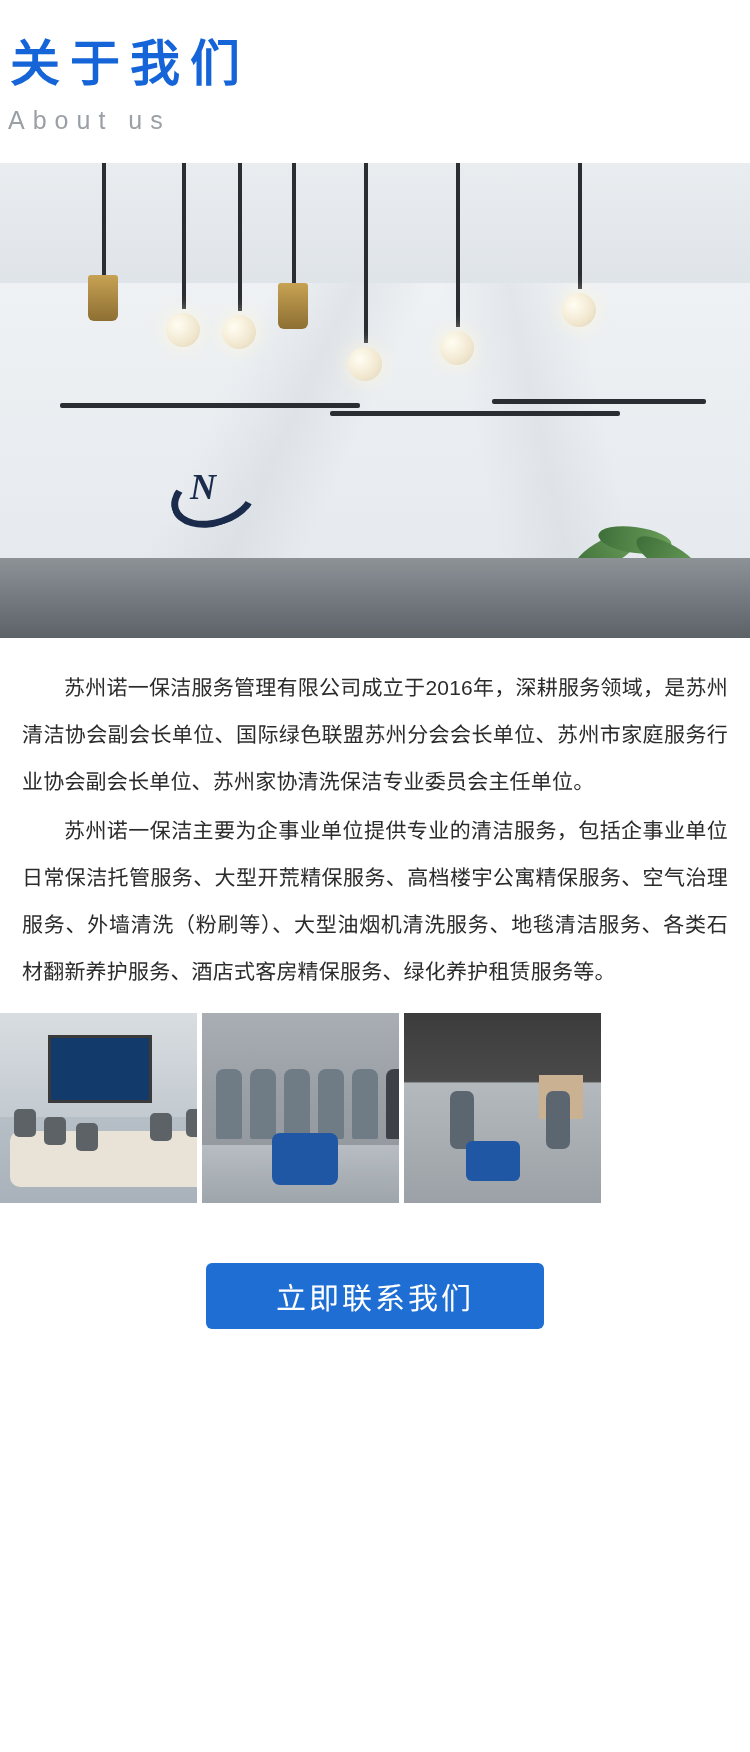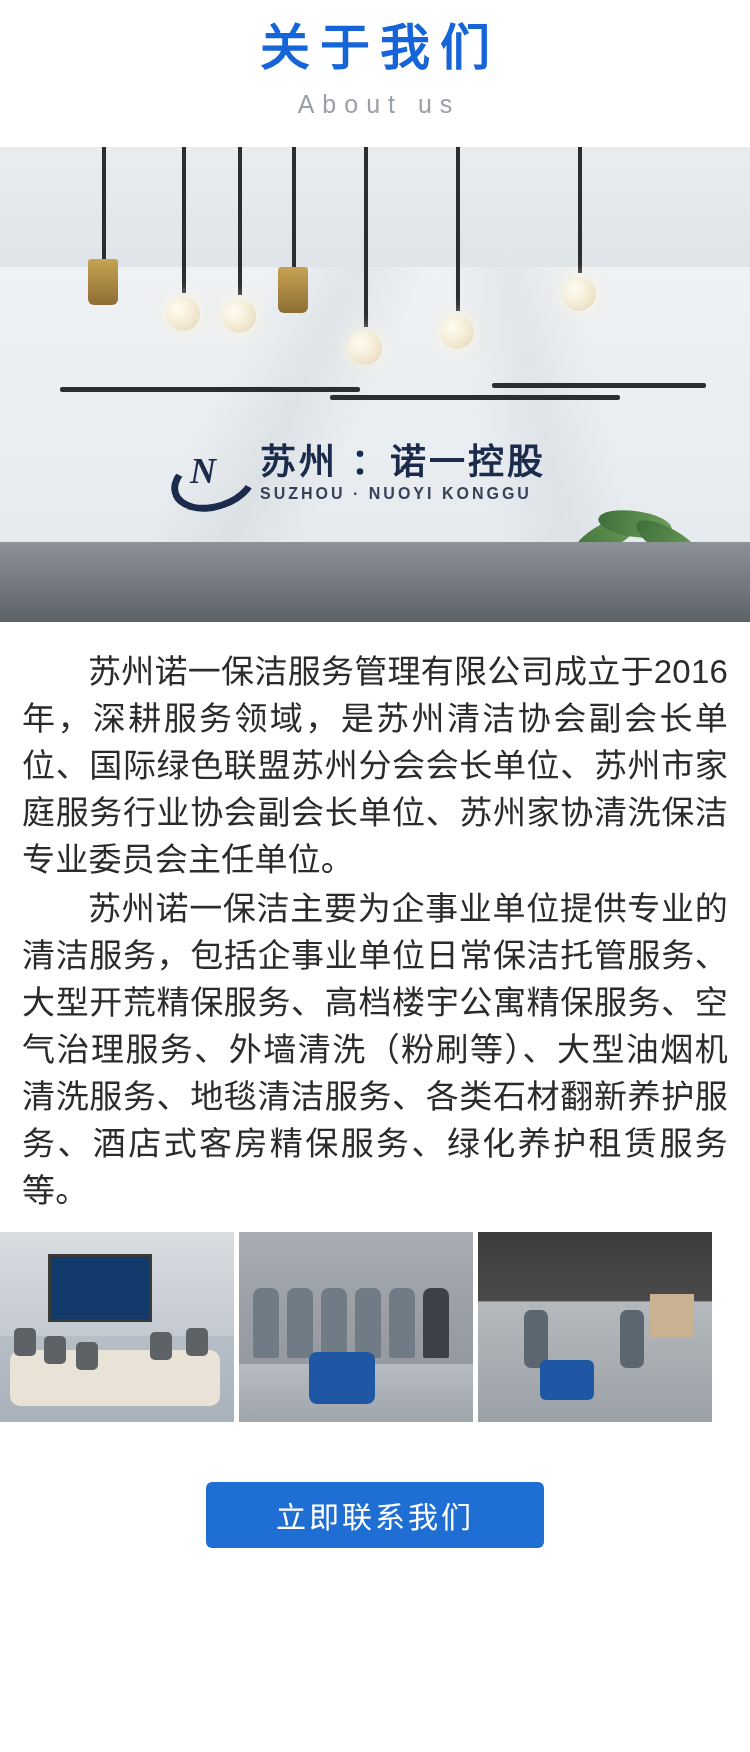--- a/index.html
+++ b/index.html
@@ -17,22 +17,21 @@
   .page {
     width: 750px;
     min-height: 1752px;
     position: relative;
     background: #fff;
     overflow: hidden;
   }
 
   
   .header {
-    padding-top: 20px;
-    text-align: center;
+    padding-top: 36px;
   }
   .header .title-cn {
     font-size: 50px;
     font-weight: bold;
     color: #1565d8;
     letter-spacing: 10px;
     line-height: 1.15;
     margin: 0;
     text-indent: 10px;
   }
@@ -182,35 +181,35 @@
     width: 74px; height: 26px;
     background: linear-gradient(90deg,#3f6f3a,#6ca05a);
     border-radius: 50% 50% 50% 50%;
   }
 
   
   .content {
     padding: 26px 22px 0 22px;
   }
   .para {
-    font-size: 33px;
+    font-size: 21px;
     line-height: 47px;
     color: #2b2b2b;
     text-indent: 2em;
     margin: 0 0 2px 0;
     text-align: justify;
     letter-spacing: .2px;
   }
 
   
   .photo-strip {
     display: flex;
     gap: 5px;
     margin-top: 18px;
-    width: 712px;
+    width: 601px;
     height: 190px;
   }
   .photo {
     position: relative;
     overflow: hidden;
     flex: 1;
   }
   .photo .cap {
     position: absolute;
     left: 6px; bottom: 4px;
@@ -323,24 +322,20 @@
     <div class="bulb" style="left:166px; top:150px;"></div>
     <div class="bulb" style="left:222px; top:152px;"></div>
     <div class="bulb" style="left:348px; top:184px;"></div>
     <div class="bulb" style="left:440px; top:168px;"></div>
     <div class="bulb" style="left:562px; top:130px;"></div>
 
     <div class="logo-wrap">
       <div class="logo-mark">
         <div class="swoosh"></div>
         <div class="n">N</div>
-      </div>
-      <div class="logo-text">
-        <div class="logo-cn">苏州 ：诺一控股</div>
-        <div class="logo-en">SUZHOU · NUOYI KONGGU</div>
       </div>
     </div>
 
     <div class="plant">
       <div class="leaf" style="left:10px; top:16px;  transform:rotate(-28deg);"></div>
       <div class="leaf" style="left:38px; top:4px;   transform:rotate(8deg);"></div>
       <div class="leaf" style="left:72px; top:22px;  transform:rotate(30deg);"></div>
       <div class="leaf" style="left:4px;  top:56px;  transform:rotate(-12deg);"></div>
       <div class="leaf" style="left:56px; top:56px;  transform:rotate(18deg);"></div>
       <div class="leaf" style="left:96px; top:68px;  transform:rotate(42deg);"></div>

